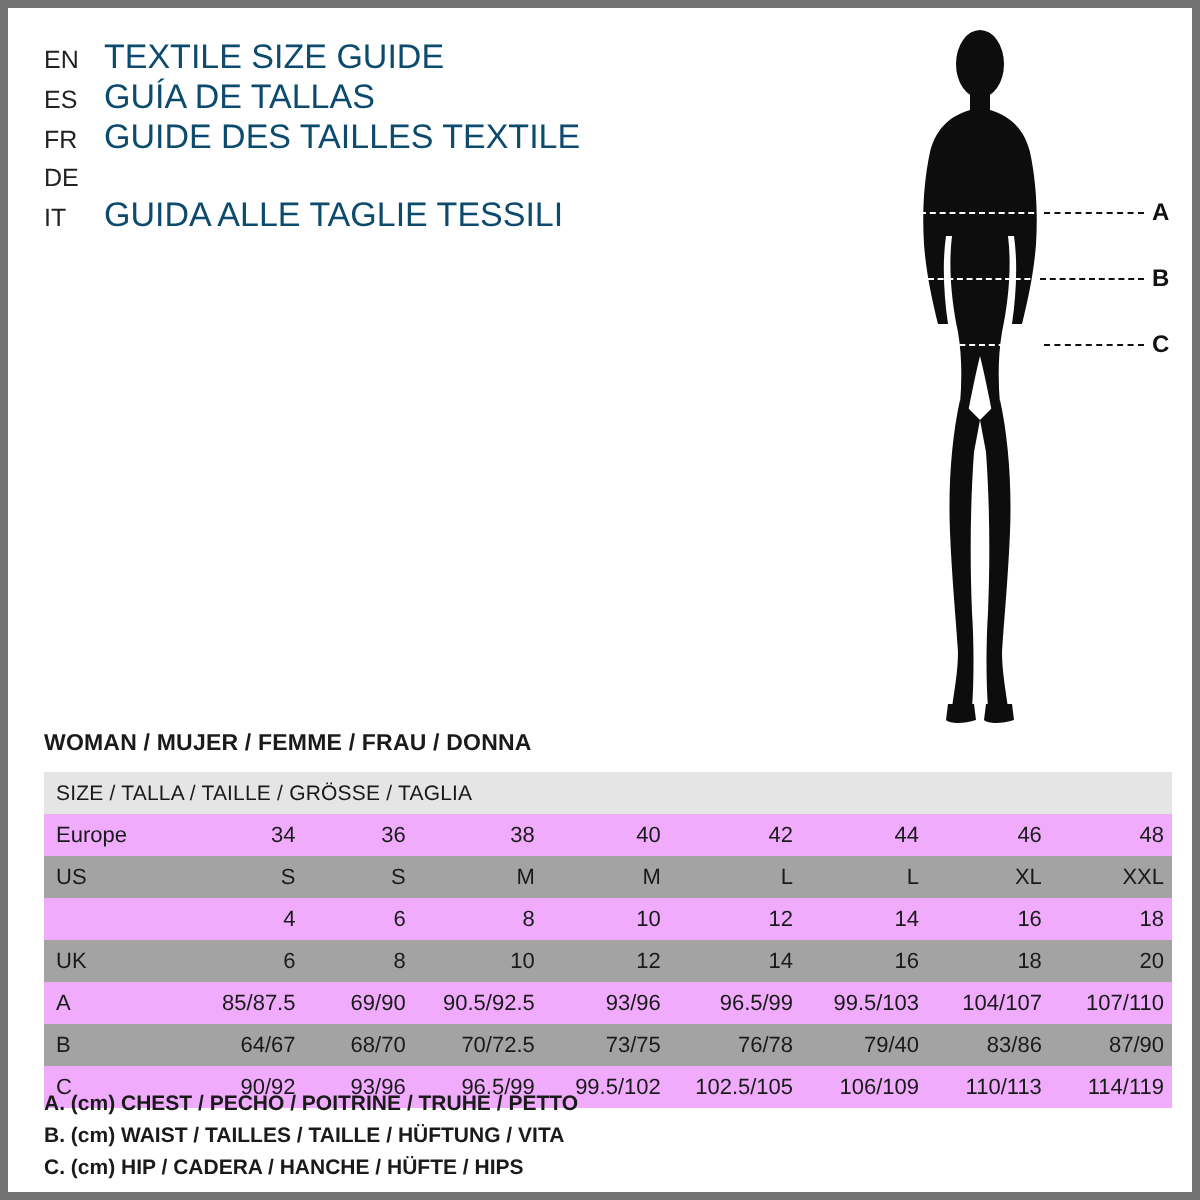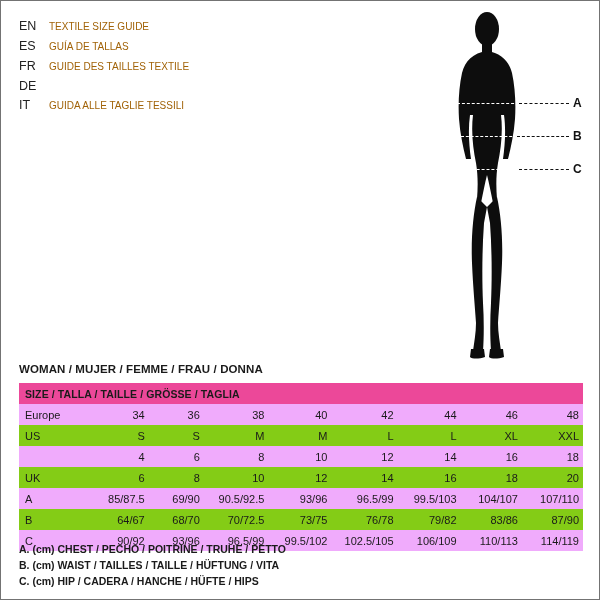--- a/index.html
+++ b/index.html
@@ -12,21 +12,21 @@
     background: #ffffff;
     font-family: "Liberation Sans", sans-serif;
     color: #1a1a1a;
     overflow: hidden;
   }
   .page {
     position: relative;
     width: 600px;
     height: 600px;
     box-sizing: border-box;
-    border: 1px solid #737373;
+    border: 4px solid #737373;
   }
 
   
   .lang-block {
     position: absolute;
     left: 18px;
     top: 16px;
     width: 300px;
   }
   .lang-row {
@@ -35,22 +35,22 @@
     line-height: 18px;
     margin-bottom: 1px;
   }
   .lang-code {
     width: 30px;
     flex: 0 0 30px;
     font-size: 12.5px;
     color: #222;
   }
   .lang-text {
-    font-size: 10px;
-    color: #a16207;
+    font-size: 17px;
+    color: #0c4a6e;
   }
 
   
   .figure-area {
     position: absolute;
     left: 420px;
     top: 6px;
     width: 170px;
     height: 370px;
   }
@@ -89,31 +89,31 @@
     width: 564px;
     border-collapse: collapse;
     font-size: 11px;
   }
   table.size-table td {
     padding: 2px 4px;
     height: 17px;
     color: #1a1a1a;
   }
   .row-head td {
-    background: #ec4899;
+    background: #e5e5e5;
     color: #ffffff;
-    font-weight: bold;
+    font-weight: normal;
     font-size: 10.5px;
     letter-spacing: 0.1px;
   }
   .row-dark td {
     background: #f0abfc;
   }
   .row-light td {
-    background: #84cc16;
+    background: #a3a3a3;
   }
   .col-label {
     text-align: left;
     width: 86px;
     padding-left: 6px !important;
   }
   .cell {
     text-align: right;
     width: 68px;
   }
@@ -293,21 +293,21 @@
         <td class="cell">107/110</td>
       </tr>
 
       <tr class="row-light">
         <td class="col-label">B</td>
         <td class="cell">64/67</td>
         <td class="cell">68/70</td>
         <td class="cell">70/72.5</td>
         <td class="cell">73/75</td>
         <td class="cell">76/78</td>
-        <td class="cell">79/82</td>
+        <td class="cell">79/40</td>
         <td class="cell">83/86</td>
         <td class="cell">87/90</td>
       </tr>
 
       <tr class="row-dark">
         <td class="col-label">C</td>
         <td class="cell">90/92</td>
         <td class="cell">93/96</td>
         <td class="cell">96.5/99</td>
         <td class="cell">99.5/102</td>

